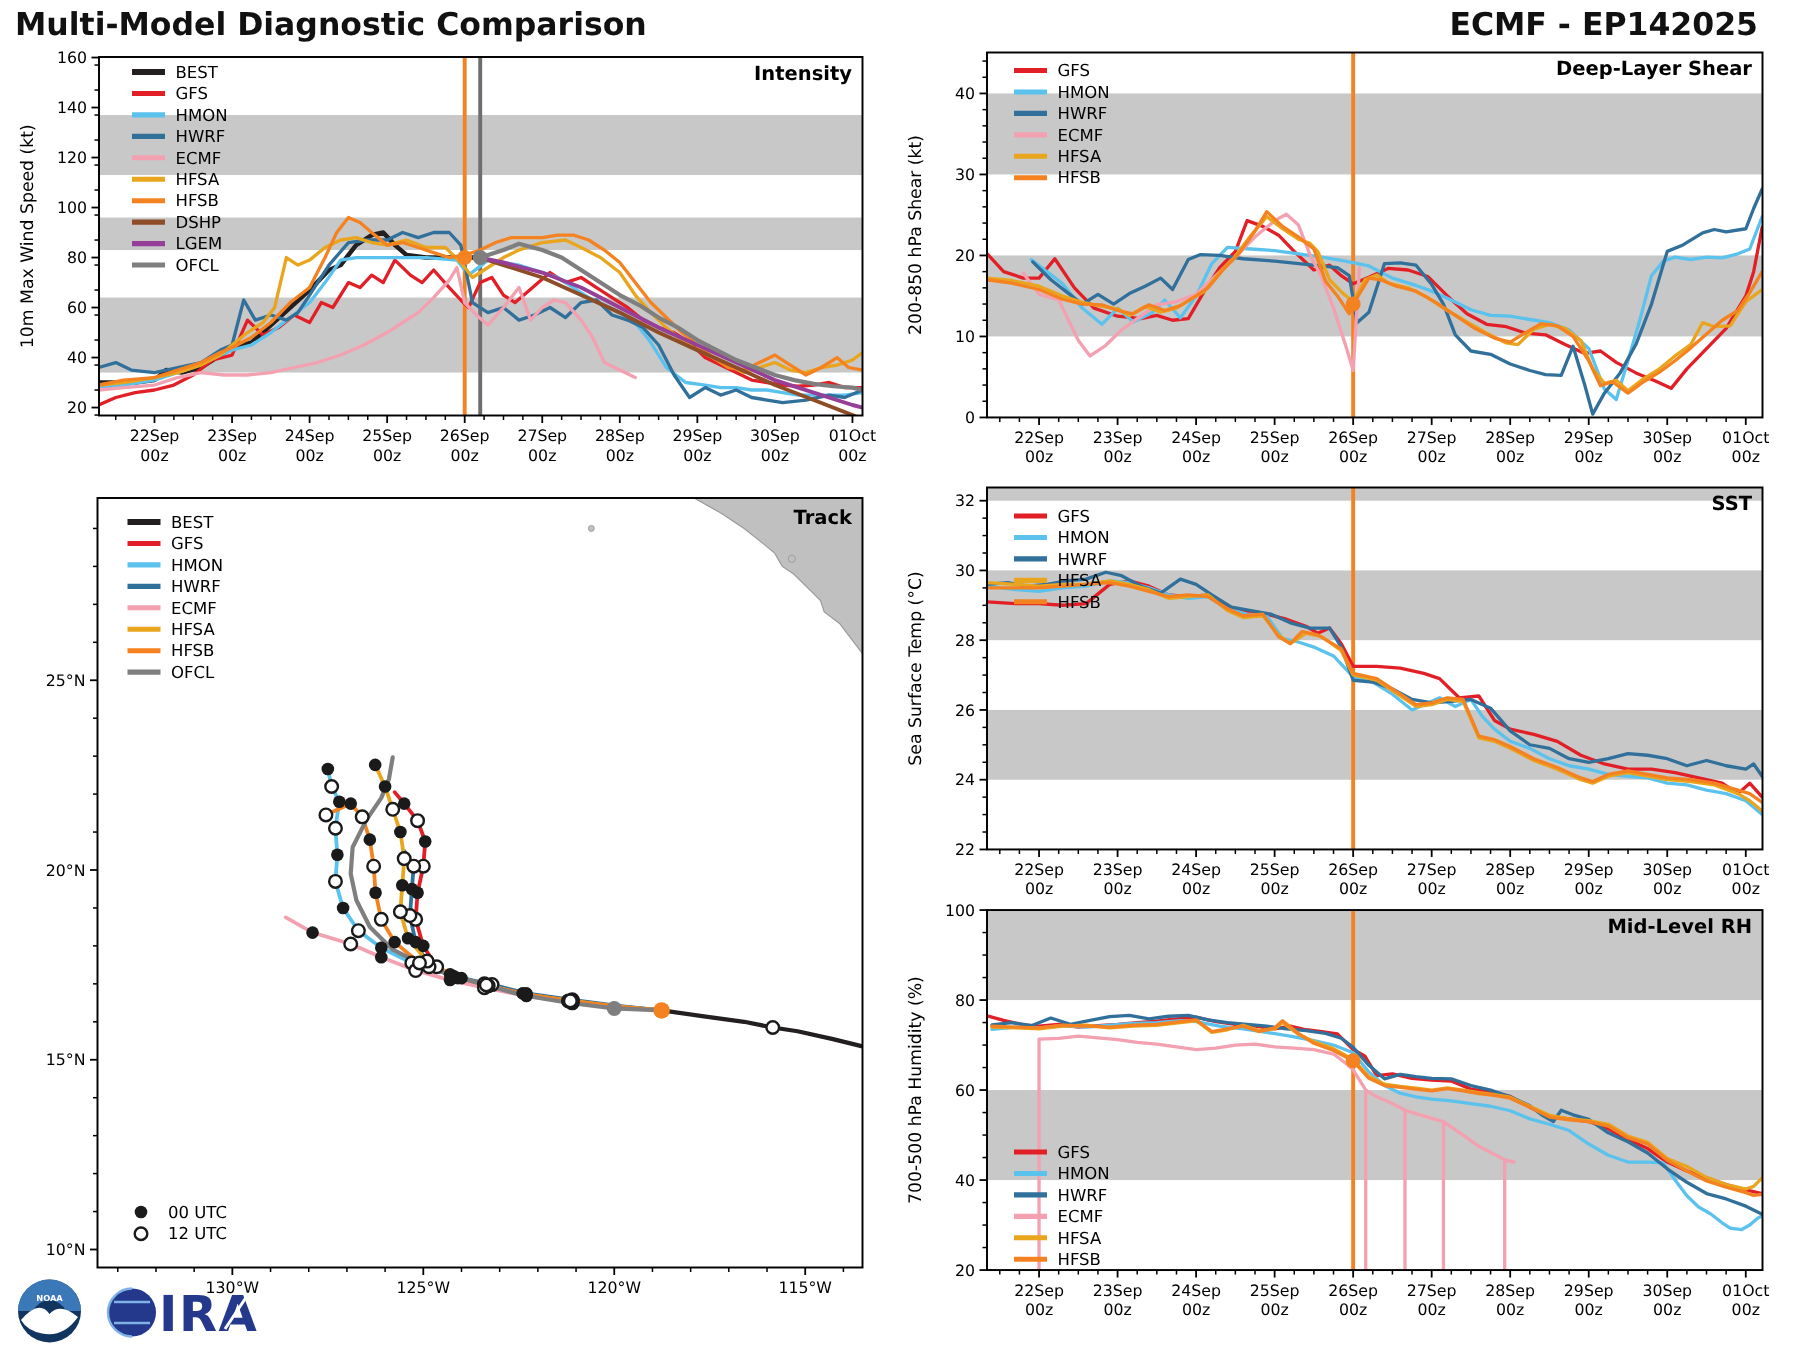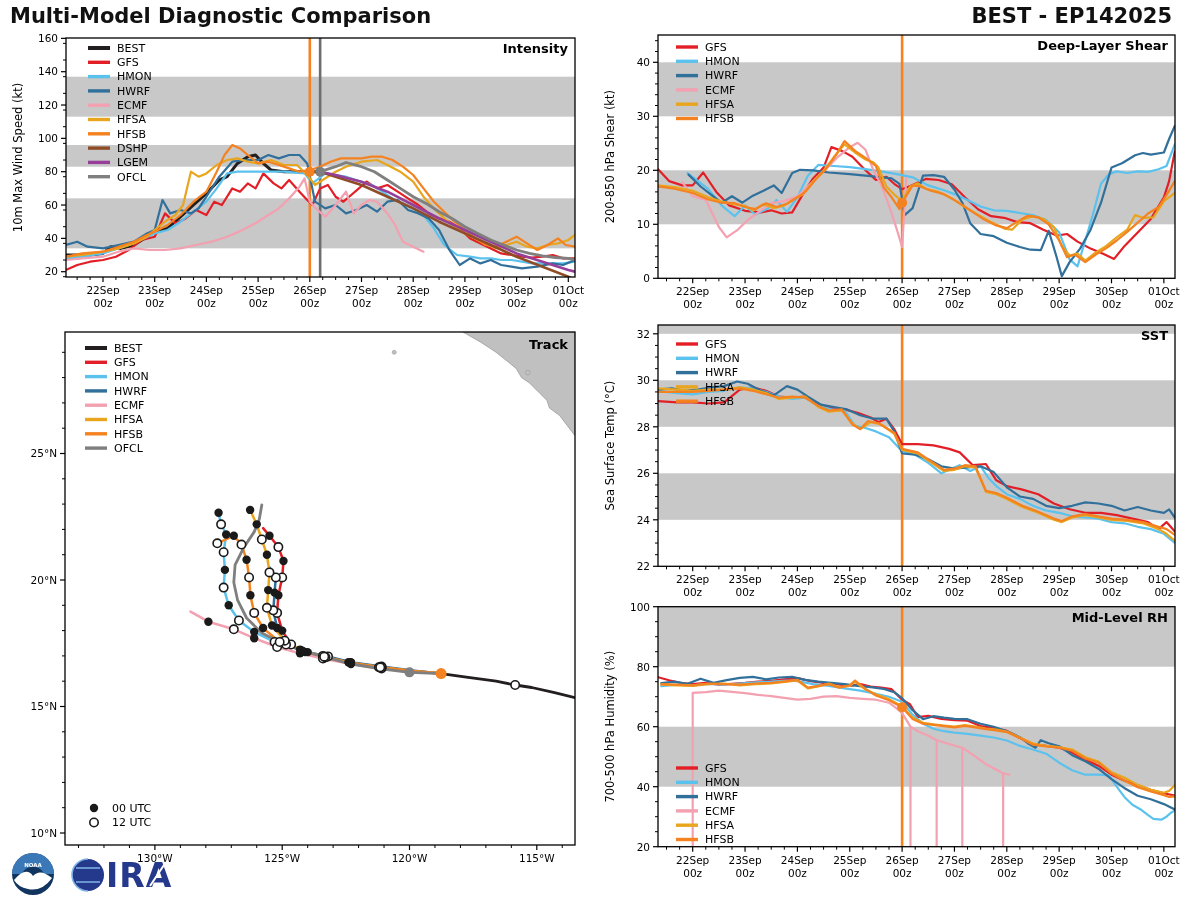--- a/index.html
+++ b/index.html
@@ -7,21 +7,21 @@
           font-family:"DejaVu Sans","Liberation Sans",sans-serif;}
   .title-left{position:absolute;left:10px;top:4px;font-size:21px;font-weight:bold;color:#111;}
   .title-right{position:absolute;right:28px;top:4px;font-size:21px;font-weight:bold;color:#111;}
   svg text{font-family:"DejaVu Sans","Liberation Sans",sans-serif;}
 </style>
 </head>
 <body>
 
 <div class="canvas">
   <div class="title-left">Multi-Model Diagnostic Comparison</div>
-  <div class="title-right">BEST - EP142025</div>
+  <div class="title-right">ECMF - EP142025</div>
   <svg id="fig" width="1200" height="900">
       <g>
         <clipPath id="clip-intensity">
           <rect x="66" y="38" width="509" height="239"></rect>
         </clipPath>
         <rect x="66" y="198.36119999999997" width="509" height="50.001000000000005" fill="#c8c8c8"></rect>
         <rect x="66" y="145.02679999999998" width="509" height="21.667099999999976" fill="#c8c8c8"></rect>
         <rect x="66" y="76.69209999999995" width="509" height="40.0008" fill="#c8c8c8"></rect>
         <line x1="309.8" y1="38" x2="309.8" y2="277" stroke="#f58220" stroke-width="2.6"></line>
         <line x1="320.14" y1="38" x2="320.14" y2="277" stroke="#6e6e6e" stroke-width="2.6"></line>

